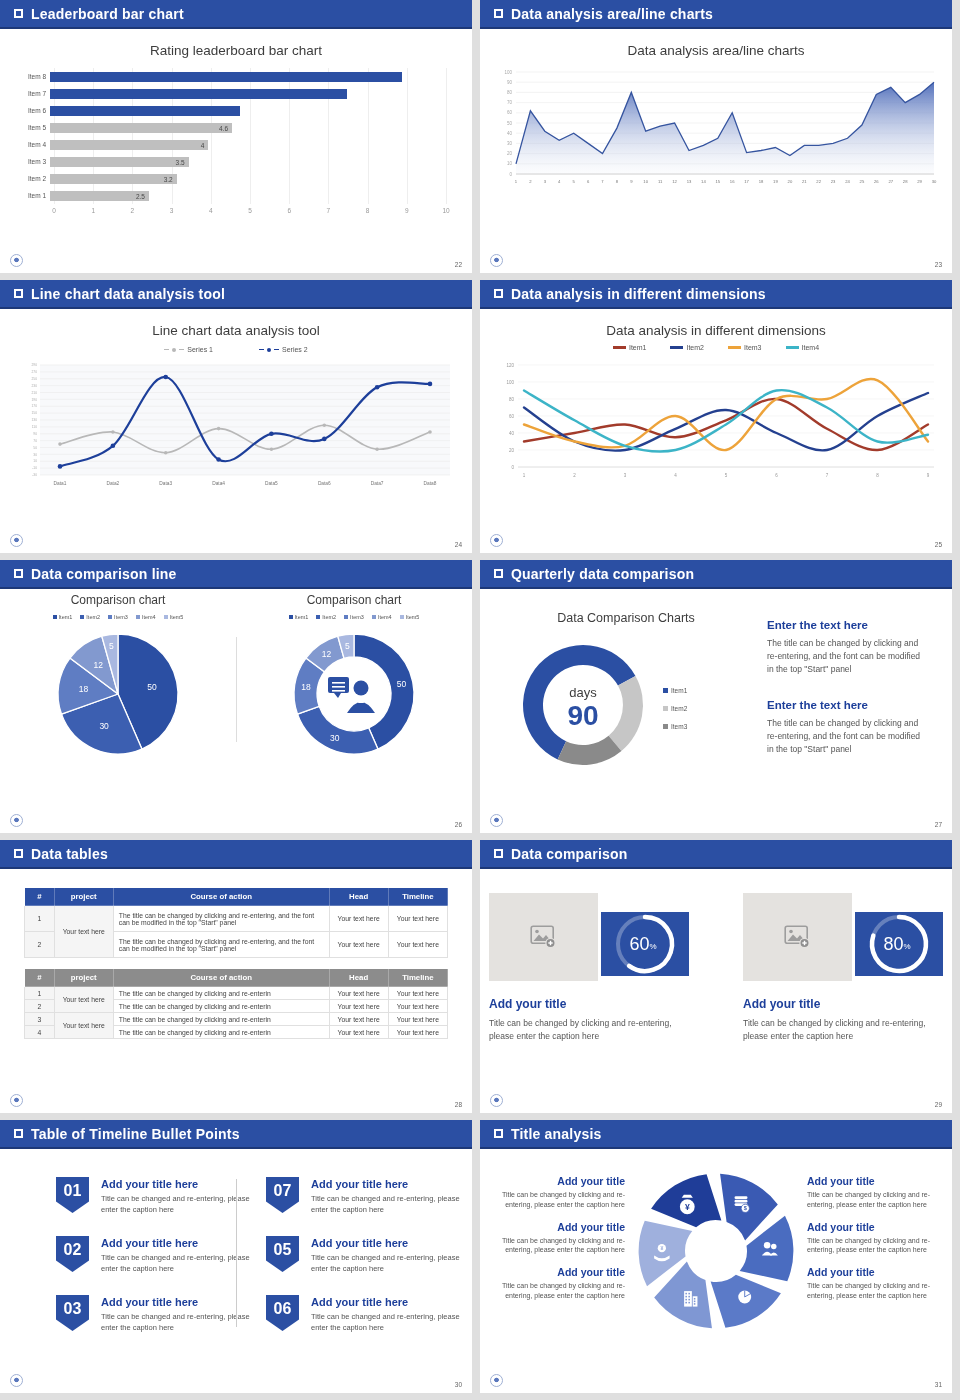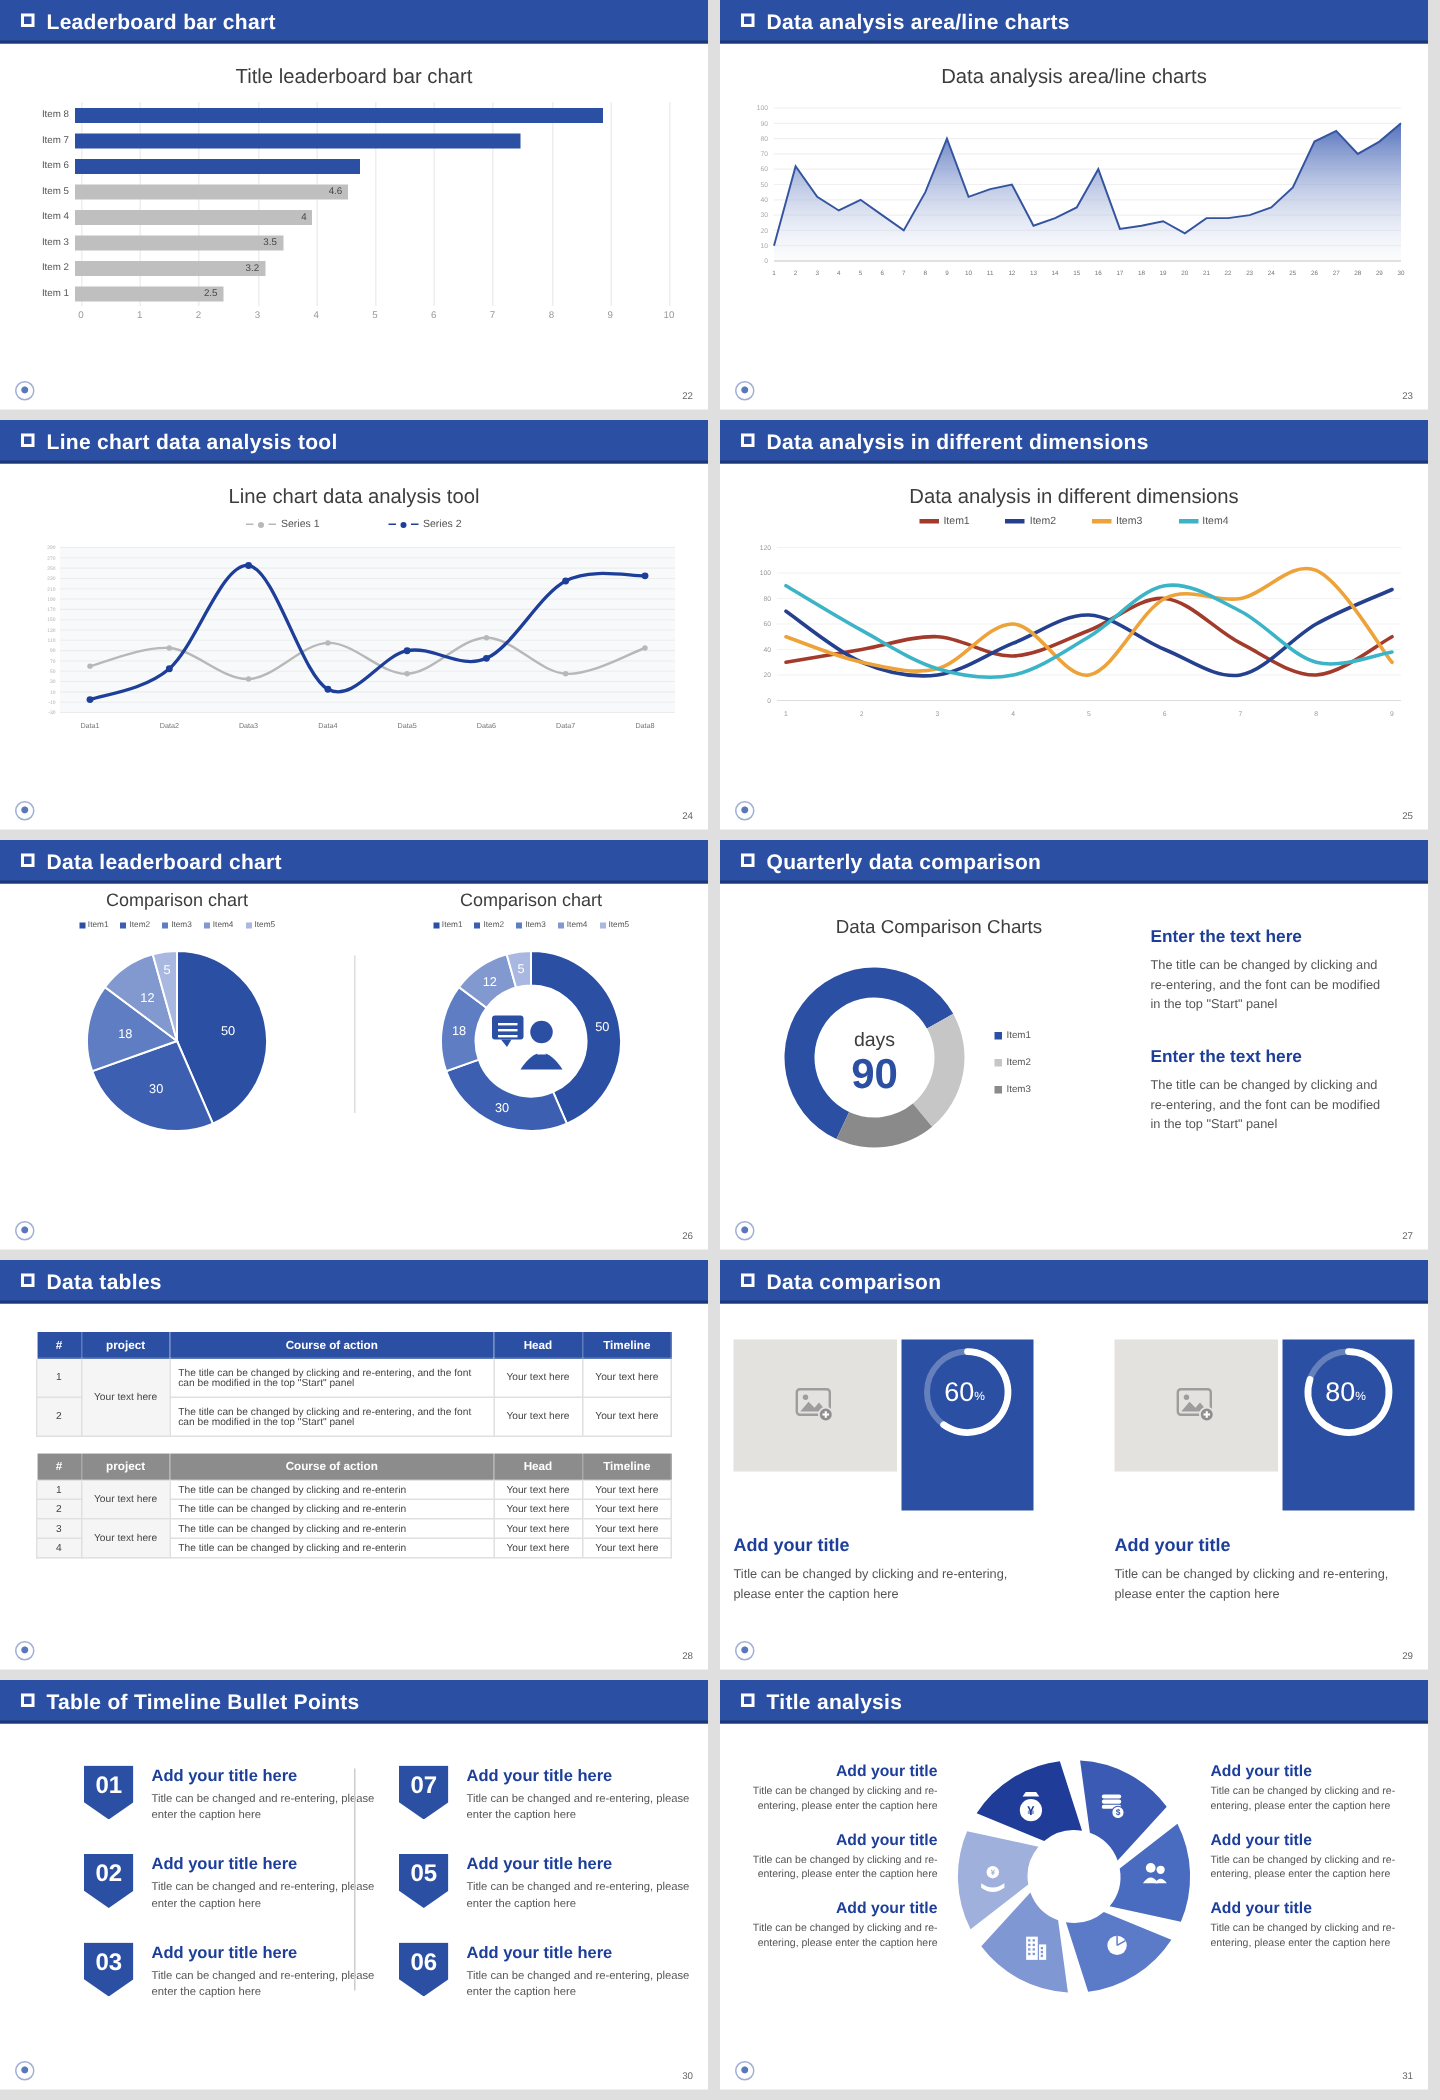--- a/index.html
+++ b/index.html
@@ -78,21 +78,21 @@
   table.dtab td.g { background:#f5f5f5; }
   table.t1 td { height:26px; }
   table.t2 td { height:13px; padding:2px 5px; }
   table.t2 { margin-top:10px; }
 
   
   .cards { display:flex; justify-content:center; gap:54px; margin-top:24px; }
   .card { width:200px; }
   .imgrow { display:flex; gap:3px; }
   .ph { width:109px; height:88px; background:#e4e2df; display:flex; align-items:center; justify-content:center; }
-  .pr { width:88px; height:114px; background:#2b4fa3; display:flex; align-items:flex-start; justify-content:center; }
+  .pr { width:88px; height:64px; background:#2b4fa3; display:flex; align-items:center; justify-content:center;margin-top:19px; }
   .card h4 { margin:16px 0 6px; font-size:12px; color:#1d3f9a; }
   .card p { margin:0; font-size:8.5px; color:#555; line-height:1.5; }
 
   
   .toc { display:flex; margin:28px 26px 0; position:relative; }
   .toccol { width:50%; display:flex; flex-direction:column; gap:21px; padding-left:30px; }
   .tocdiv { position:absolute; left:50%; top:2px; bottom:6px; width:1px; background:#ccc; }
   .titem { display:flex; gap:12px; }
   .badge { flex:0 0 33px; width:33px; height:36px; background:#2b4fa3; color:#fff; font-weight:bold; font-size:16px;
     display:flex; justify-content:center; padding-top:5px;
@@ -113,21 +113,21 @@
 <body>
 
 <div class="grid">
 
   <div class="cell">
       <div class="slide">
     <div class="shead">
       <span class="sq"></span>
       <span class="htxt">Leaderboard bar chart</span>
     </div>
-    <div class="ctitle">Title leaderboard bar chart</div>
+    <div class="ctitle">Rating leaderboard bar chart</div>
     <div id="c-leaderboard">
           <div class="hgrid">
             <div class="vline" style="left: 0%;"></div>
             <div class="vline" style="left: 10%;"></div>
             <div class="vline" style="left: 20%;"></div>
             <div class="vline" style="left: 30%;"></div>
             <div class="vline" style="left: 40%;"></div>
             <div class="vline" style="left: 50%;"></div>
             <div class="vline" style="left: 60%;"></div>
             <div class="vline" style="left: 70%;"></div>
@@ -439,21 +439,21 @@
         </div>
     <div class="logo"></div>
     <div class="pno">25</div>
   </div>
     </div>
 
   <div class="cell">
       <div class="slide">
     <div class="shead">
       <span class="sq"></span>
-      <span class="htxt">Data leaderboard chart</span>
+      <span class="htxt">Data comparison line</span>
     </div>
     <div class="halves">
       <div class="half">
         <div class="ptitle">Comparison chart</div>
         <div class="lgsm" id="lg-p1">
               <div class="lgi">
                 <div class="sqm" style="background: rgb(43, 79, 163);"></div>
                 <span>Item1</span>
               </div>
               <div class="lgi">

